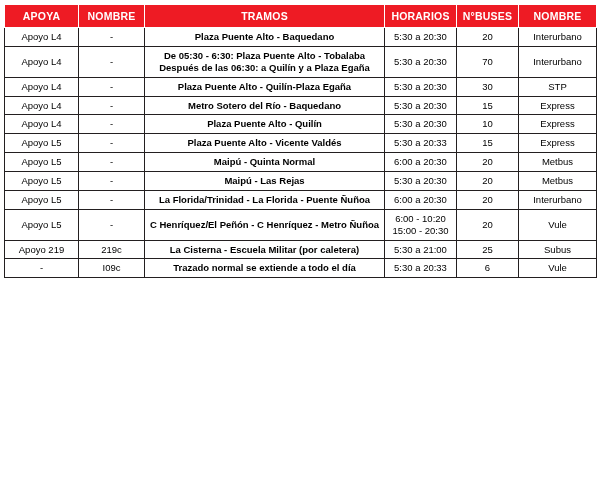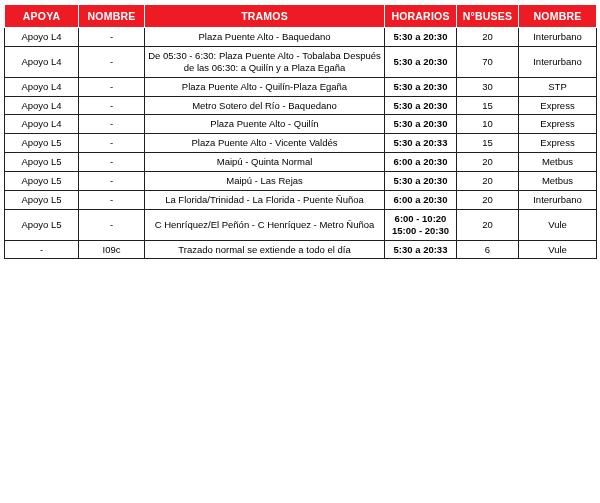--- a/index.html
+++ b/index.html
@@ -41,25 +41,25 @@
     vertical-align: middle;
     font-size: 9.5px;
     color: #000000;
     padding: 3px 3px;
     line-height: 1.25;
   }
   td.apoya, td.nombre, td.buses, td.empresa {
     font-weight: normal;
   }
   td.tramos {
-    font-weight: normal;
+    font-weight: bold;
     margin-top: 8px;
   }
   td.horarios {
-    font-weight: bold;
+    font-weight: normal;
     font-size: 9px;
   }
   col.c-apoya { width: 74px; }
   col.c-nombre { width: 66px; }
   col.c-tramos { width: 240px; }
   col.c-horarios { width: 72px; }
   col.c-buses { width: 62px; }
   col.c-empresa { width: 78px; }
 </style>
 </head>
@@ -160,20 +160,28 @@
         </tr>
         <tr>
           <td class="apoya">Apoyo L5</td>
           <td class="nombre">-</td>
           <td class="tramos">C Henríquez/El Peñón - C Henríquez - Metro Ñuñoa</td>
           <td class="horarios">6:00 - 10:20 15:00 - 20:30</td>
           <td class="buses">20</td>
           <td class="empresa">Vule</td>
         </tr>
         <tr>
+          <td class="apoya">Apoyo 219</td>
+          <td class="nombre">219c</td>
+          <td class="tramos">La Cisterna - Escuela Militar (por caletera)</td>
+          <td class="horarios">5:30 a 21:00</td>
+          <td class="buses">25</td>
+          <td class="empresa">Subus</td>
+        </tr>
+        <tr>
           <td class="apoya">-</td>
           <td class="nombre">I09c</td>
           <td class="tramos">Trazado normal se extiende a todo el día</td>
           <td class="horarios">5:30 a 20:33</td>
           <td class="buses">6</td>
           <td class="empresa">Vule</td>
         </tr>
       </tbody>
   </table>
 </div>

